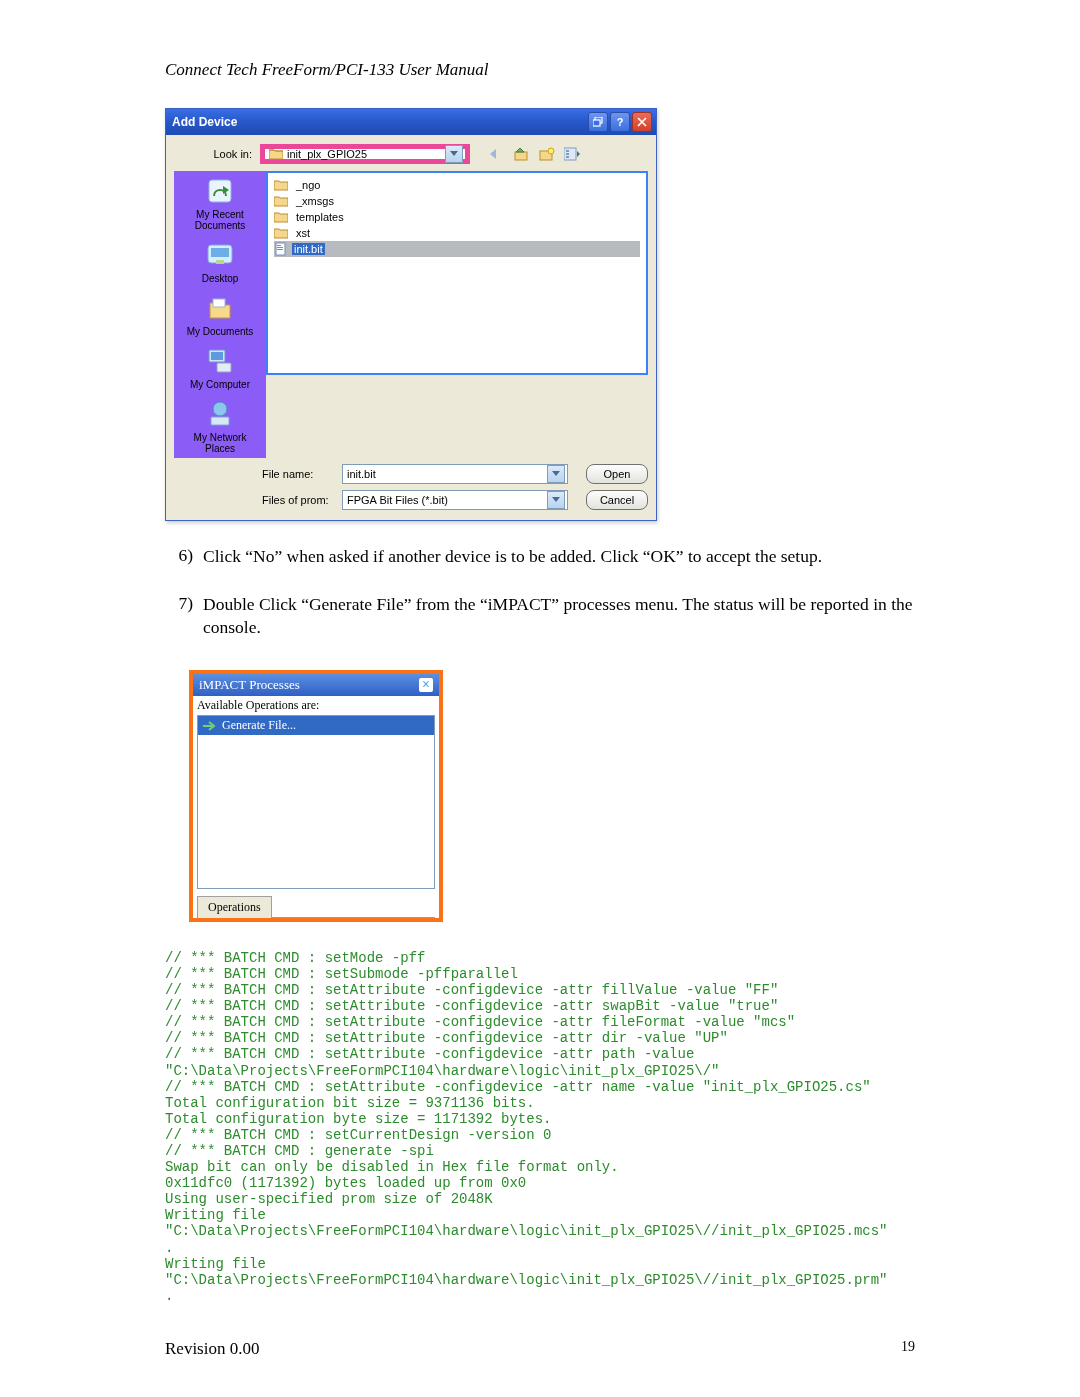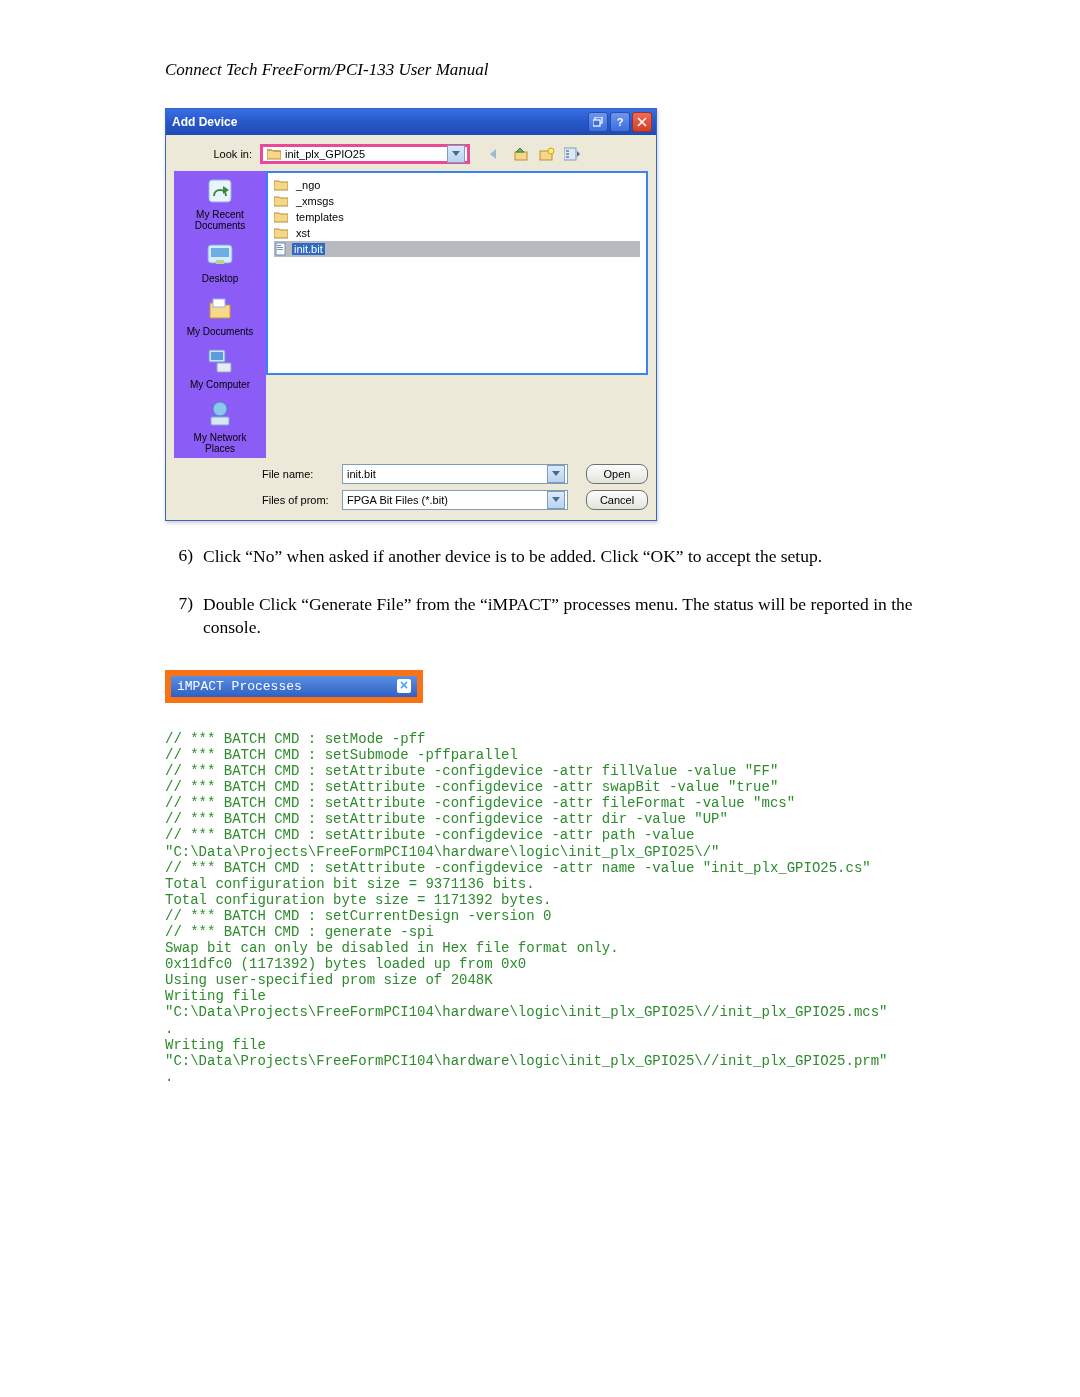--- a/index.html
+++ b/index.html
@@ -55,21 +55,21 @@
   .tbtn.close { background: linear-gradient(to bottom,#ef6b56,#d0412b); border-color:#a0321f;}
   .tbtn svg { display:block; }
 
   .dlg-body { padding: 8px 8px 10px 8px; }
   .dlg-toprow { display:flex; align-items:center; margin-bottom:6px; }
   .lbl-lookin { width: 78px; text-align:right; padding-right:8px; }
   .lookin-combo {
     flex:0 0 210px;
     height:20px;
     background:#fff;
-    border:3px solid #ec4899;
+    border:5px solid #ec4899;
     display:flex; align-items:center;
     padding:0 2px 0 4px;
     box-sizing:border-box;
     position:relative;
   }
   .combo-arrow {
     width:16px; height:16px;
     background:linear-gradient(to bottom,#dbeaf9,#b8d3f0);
     border:1px solid #7f9db9;
     margin-left:auto;
@@ -132,24 +132,25 @@
 
   
   .step { font-size:17.5px; margin:24px 0 0 0; display:flex; }
   .step-num{ width:28px; flex:none; text-align:right; padding-right:10px;}
   .step-text{ flex:1; line-height:1.35;}
 
   
   .impact-panel {
     width: 246px;
     margin-top: 30px;
-    border:6px solid #f97316;
-    font-family: Liberation Mono, monospace;
+    border:4px solid #f97316;
+    font-family: Liberation Serif, serif;
     font-size: 12px;
     background:#fff;
+    margin-left:24px;
   }
   .impact-title {
     background: linear-gradient(to bottom,#5b8fe0,#2f60c6);
     color:#fff; padding:3px 6px; font-size:13px;
     display:flex; justify-content:space-between; align-items:center;
   }
   .impact-close { color:#4aa3ff; font-weight:bold; font-size:14px; background:#fff; width:14px;height:14px;display:flex;align-items:center;justify-content:center;border-radius:2px;}
   .impact-body { padding:2px 4px 0 4px; }
   .impact-listbox{border:1px solid #7f9db9; height:172px; margin-top:2px;}
   .impact-item{
@@ -391,20 +392,35 @@
   </div>
   <div class="step">
     <div class="step-num">7)</div>
     <div class="step-text">Double Click “Generate File” from the “iMPACT” processes menu.  The status will be reported in the console.</div>
   </div>
 
   <div class="impact-panel">
     <div class="impact-title">
       <span>iMPACT Processes</span>
       <span class="impact-close">×</span>
+    </div>
+    <div class="impact-body">
+      <div>Available Operations are:</div>
+      <div class="impact-listbox">
+        <div class="impact-item">
+          <span class="impact-arrow"><svg width="14" height="10">
+                <path d="M1 5 H10 M7 1 L12 5 L7 9" fill="none" stroke="#6fd36f" stroke-width="2"></path>
+              </svg></span>
+          <span>Generate File...</span>
+        </div>
+      </div>
+      <div>
+        <span class="impact-tab">Operations</span>
+        <div class="impact-tabbar-line"></div>
+      </div>
     </div>
   </div>
 
   <div class="console">// *** BATCH CMD : setMode -pff
 // *** BATCH CMD : setSubmode -pffparallel
 // *** BATCH CMD : setAttribute -configdevice -attr fillValue -value "FF"
 // *** BATCH CMD : setAttribute -configdevice -attr swapBit -value "true"
 // *** BATCH CMD : setAttribute -configdevice -attr fileFormat -value "mcs"
 // *** BATCH CMD : setAttribute -configdevice -attr dir -value "UP"
 // *** BATCH CMD : setAttribute -configdevice -attr path -value
@@ -417,13 +433,17 @@
 Swap bit can only be disabled in Hex file format only.
 0x11dfc0 (1171392) bytes loaded up from 0x0
 Using user-specified prom size of 2048K
 Writing file
 "C:\Data\Projects\FreeFormPCI104\hardware\logic\init_plx_GPIO25\//init_plx_GPIO25.mcs"
 .
 Writing file
 "C:\Data\Projects\FreeFormPCI104\hardware\logic\init_plx_GPIO25\//init_plx_GPIO25.prm"
 .</div>
 
+  <div class="footer">
+    <span>Revision 0.00</span>
+    <span class="pagenum">19</span>
+  </div>
 </div>
 
 </body></html>

